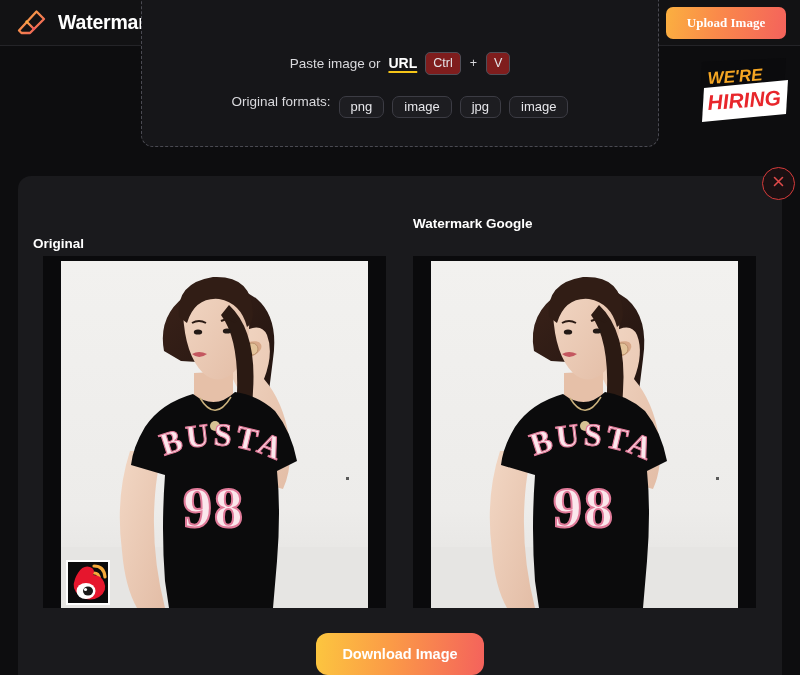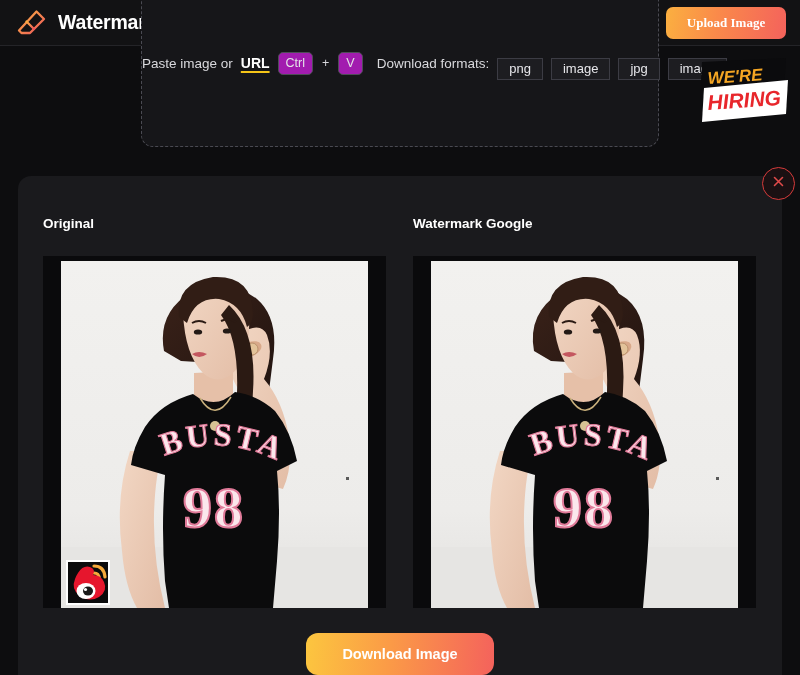--- a/index.html
+++ b/index.html
@@ -119,21 +119,21 @@
     border: 1px dashed #4a4a52;
     border-radius: 12px;
     box-sizing: border-box;
     background: #161619;
   }
   .dz-rows {
     position: absolute;
     left: 0; right: 0;
     top: 70px;
     display: flex;
-    flex-direction: row;
+    flex-direction: column;
     gap: 14px;
     align-items: center;
   }
   .dz-row {
     display: flex;
     align-items: center;
     gap: 8px;
     height: 24px;
   }
   .dz-label {
@@ -150,35 +150,35 @@
     text-decoration-thickness: 2px;
     text-underline-offset: 3px;
     cursor: pointer;
   }
   .keycap {
     min-width: 20px;
     height: 23px;
     padding: 0 7px;
     border: 1px solid #4e4e57;
     border-radius: 5px;
-    background: #a21caf;
+    background: #7f1d1d;
     font-size: 12.5px;
     color: #e4e4e8;
     display: flex;
     align-items: center;
     justify-content: center;
     box-sizing: border-box;
   }
   .plus { font-size: 12.5px; color: #d9d9dd; padding: 0 1px; }
   .fmt-pill {
     min-width: 40px;
     height: 22px;
     padding: 0 11px;
     border: 1px solid #3c3c44;
-    border-radius: 0;
+    border-radius: 7px;
     background: #1d1d21;
     font-size: 13px;
     color: #e6e6ea;
     display: flex;
     align-items: center;
     justify-content: center;
     box-sizing: border-box;
     cursor: pointer;
     margin-top: 11px;
   }
@@ -228,21 +228,21 @@
     width: 100%;
     height: 18px;
   }
   .col-title {
     position: absolute;
     font-size: 13.5px;
     font-weight: 700;
     color: #ffffff;
     white-space: nowrap;
   }
-  .col-title.left  { left: 25px; }
+  .col-title.left  { left: 15px; margin-top: 20px; }
   .col-title.right { left: 395px; }
 
   .img-frame {
     position: absolute;
     top: 80px;
     width: 343px;
     height: 352px;
     background: #0a0a0c;
     overflow: hidden;
   }
@@ -262,21 +262,21 @@
 
   .dl-wrap {
     position: absolute;
     top: 457px;
     left: 0;
     width: 100%;
     display: flex;
     justify-content: center;
   }
   .dl-btn {
-    width: 188px;
+    width: 168px;
     height: 42px;
     border-radius: 12px;
     border: none;
     background: linear-gradient(95deg, #fcc63f 0%, #fb9a47 45%, #f4625c 100%);
     color: #ffffff;
     font-size: 14.5px;
     font-weight: 700;
     display: flex;
     align-items: center;
     justify-content: center;
@@ -353,21 +353,21 @@
 
     <div class="dz-row">
       <span class="dz-label">Paste image or</span>
       <a class="dz-url">URL</a>
       <span class="keycap">Ctrl</span>
       <span class="plus">+</span>
       <span class="keycap">V</span>
     </div>
 
     <div class="dz-row">
-      <span class="dz-label">Download formats:</span>
+      <span class="dz-label">Original formats:</span>
       <span class="fmt-pill">png</span>
       <span class="fmt-pill">image</span>
       <span class="fmt-pill">jpg</span>
       <span class="fmt-pill">image</span>
     </div>
 
   </div>
 </div>
 
 <div class="hiring">

